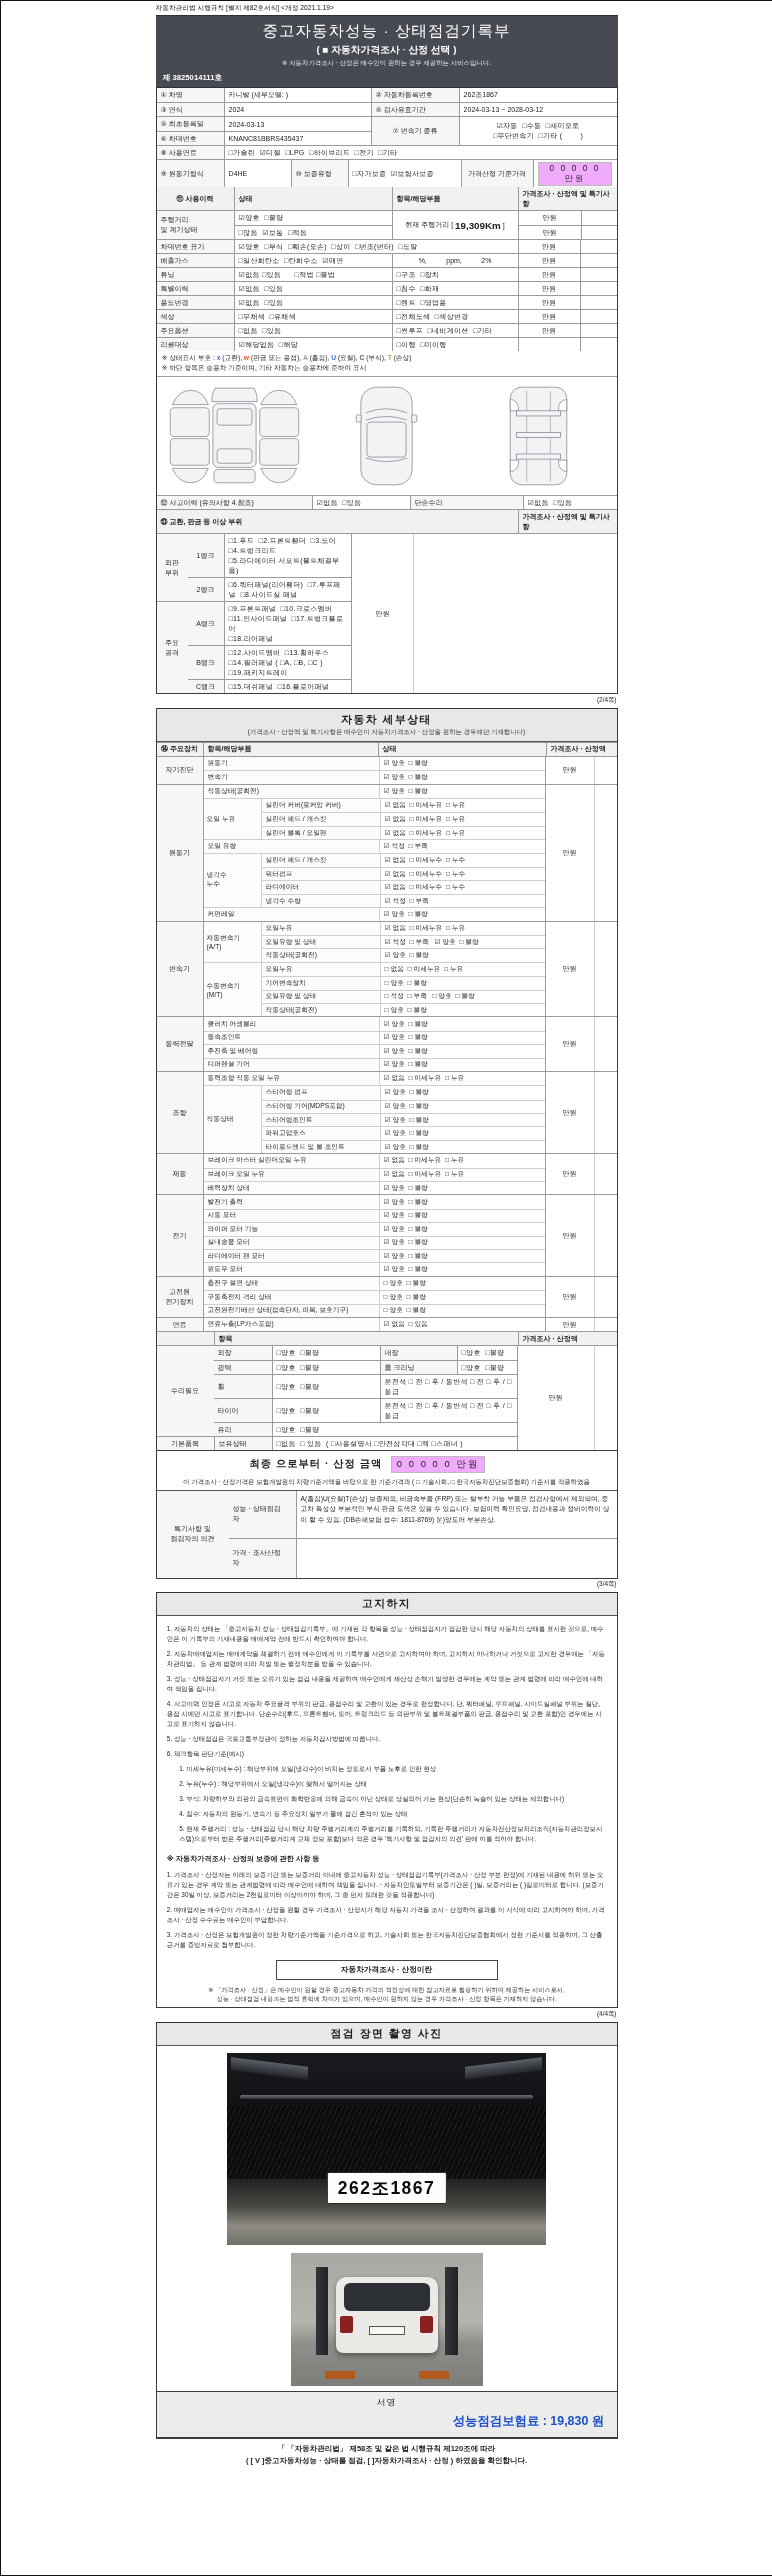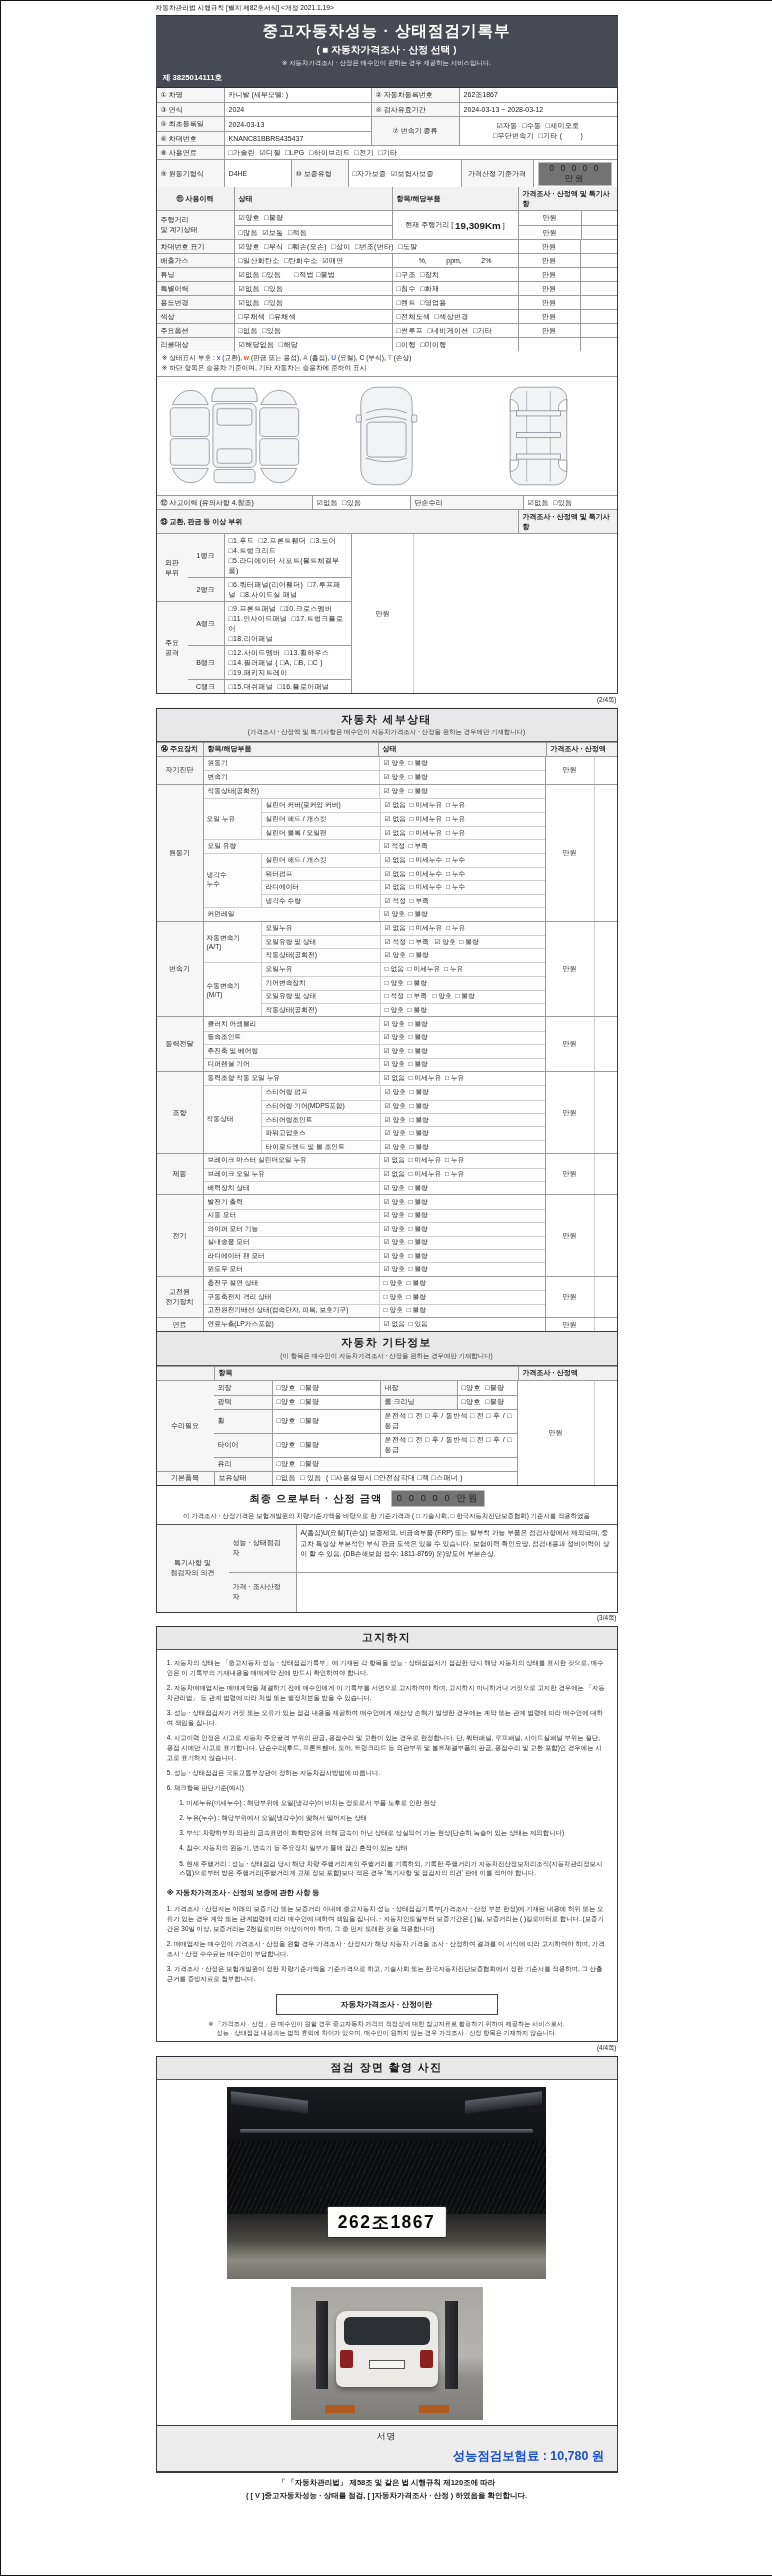--- a/index.html
+++ b/index.html
@@ -2,21 +2,21 @@
 <html style="font-size:8.2px"><head>
 <meta charset="utf-8">
 <style>
   * { margin:0; padding:0; box-sizing:border-box; }
   html,body { width:773px; height:2576px; background:#fff; font-family:"Liberation Sans","DejaVu Sans",sans-serif; color:#222; }
   body { border:1px solid #111; overflow:hidden; }
   .doc { width:462px; margin:0 auto; padding-top:2.1px; }
   .formref { font-size:6.7px; color:#111; padding:1px 0 1.5px 0; }
   
   .titlebar { background:#474a52; color:#fff; border-top:1.5px solid #2e3036; padding:5.2px 7.2px 4.1px; }
-  .titlebar .t1 { text-align:center; font-size:15.5px; font-weight:bold; letter-spacing:1px; }
+  .titlebar .t1 { text-align:center; font-size:15.5px; font-weight:normal; letter-spacing:1px; }
   .titlebar .t2 { text-align:center; font-size:9.8px; font-weight:bold; margin-top:2.1px; }
   .titlebar .t3 { text-align:center; font-size:6.4px; margin-top:2.1px; color:#e8e8ea; }
   .titlebar .docno { font-size:7.7px; font-weight:bold; margin-top:5.2px; }
   
   .sec { border:1px solid #3a3c40; border-top:1.5px solid #2e3036; }
   .shead { background:#e8e8e8; text-align:center; padding:4.1px 3.1px 3.6px; border-bottom:0.8px solid #555; }
   .stitle { font-size:10.8px; font-weight:bold; letter-spacing:1.5px; }
   .snote { font-size:6.4px; margin-top:1.5px; color:#333; }
   
   .tr { display:flex; border-top:0.5px solid #9b9b9b; min-height:14px; }
@@ -24,21 +24,21 @@
   .td { padding:1.5px 4.1px; display:flex; align-items:center; border-left:0.5px solid #9b9b9b; font-size:7px; white-space:pre-wrap; }
   .td:first-child { border-left:none; }
   .lab { background:#f6f6f6; }
   .c { justify-content:center; text-align:center; }
   .col { display:flex; flex-direction:column; }
   .grow { flex:1; }
   .bt { border-top:0.5px solid #9b9b9b; }
   .hd { background:#f1f1f1; font-weight:bold; }
   .pgmark { text-align:right; font-size:6.4px; padding:1.5px 1px 3.1px; }
   .mile { font-size:9.8px; font-weight:bold; }
-  .pricebox { border:0.5px solid #bbb; background:#737373; padding:1px 5.2px; letter-spacing:2.1px; font-size:8.2px; }
+  .pricebox { border:0.5px solid #bbb; background:#f0abfc; padding:1px 5.2px; letter-spacing:2.1px; font-size:8.2px; }
   
   .dg { display:flex; border-top:0.5px solid #9b9b9b; }
   .dg .g { width:46px; display:flex; align-items:center; justify-content:center; background:#f6f6f6; font-size:7px; text-align:center; padding:1px; }
   .dg .rows { flex:1; border-left:0.5px solid #9b9b9b; }
   .dr { display:flex; min-height:13.4px; border-top:0.5px solid #cfcfcf; }
   .dr:first-child { border-top:none; }
   .it { width:175px; padding:1px 4.1px; display:flex; align-items:center; font-size:6.7px; background:#fcfcfc; }
   .st { flex:1; border-left:0.5px solid #cfcfcf; padding:1px 4.1px; display:flex; align-items:center; font-size:6.7px; white-space:pre-wrap; }
   .cat { width:57px; padding:1px 3.1px; display:flex; align-items:center; font-size:6.7px; background:#fcfcfc; }
   .subcol { flex:1; border-left:0.5px solid #cfcfcf; }
@@ -607,24 +607,20 @@
       <div class="rows">
         <div class="dr">
             <div class="it">연료누출(LP가스포함)</div>
             <div class="st">☑ 없음  □ 있음</div>
           </div>
       </div>
       <div class="gp">만원</div>
         <div class="gx"></div>
     </div>
 
-    <div class="shead" style="border-top:1px solid #3a3c40">
-      <div class="stitle">자동차 기타정보</div>
-      <div class="snote">(이 항목은 매수인이 자동차가격조사 · 산정을 원하는 경우에만 기재합니다)</div>
-    </div>
     <div class="tr hd">
       <div class="td" style="width:57px"></div>
       <div class="td" style="width:304px">항목</div>
       <div class="td grow">가격조사 · 산정액</div>
     </div>
     <div style="display:flex;border-top:0.5px solid #9b9b9b">
       <div class="grow">
         <div style="display:flex">
           <div class="td lab c" style="width:57px">수리필요</div>
           <div class="grow">
@@ -738,21 +734,21 @@
           <div class="tl l"></div>
           <div class="tl r"></div>
           <div class="pl"></div>
         </div>
         <div class="ramp l"></div>
         <div class="ramp r"></div>
       </div>
     </div>
     <div class="signband">
       <div class="sg">서명</div>
-      <div class="fee" style="color:#1b50c8">성능점검보험료 : 10,780 원</div>
+      <div class="fee" style="color:#1b50c8">성능점검보험료 : 19,830 원</div>
     </div>
   </div>
 
   <div class="footer">
     <div>「 「자동차관리법」 제58조 및 같은 법 시행규칙 제120조에 따라</div>
     <div>( [ V ]중고자동차성능 · 상태를 점검, [   ]자동차가격조사  ·  산정 ) 하였음을 확인합니다.</div>
   </div>
 
 </div>
 

